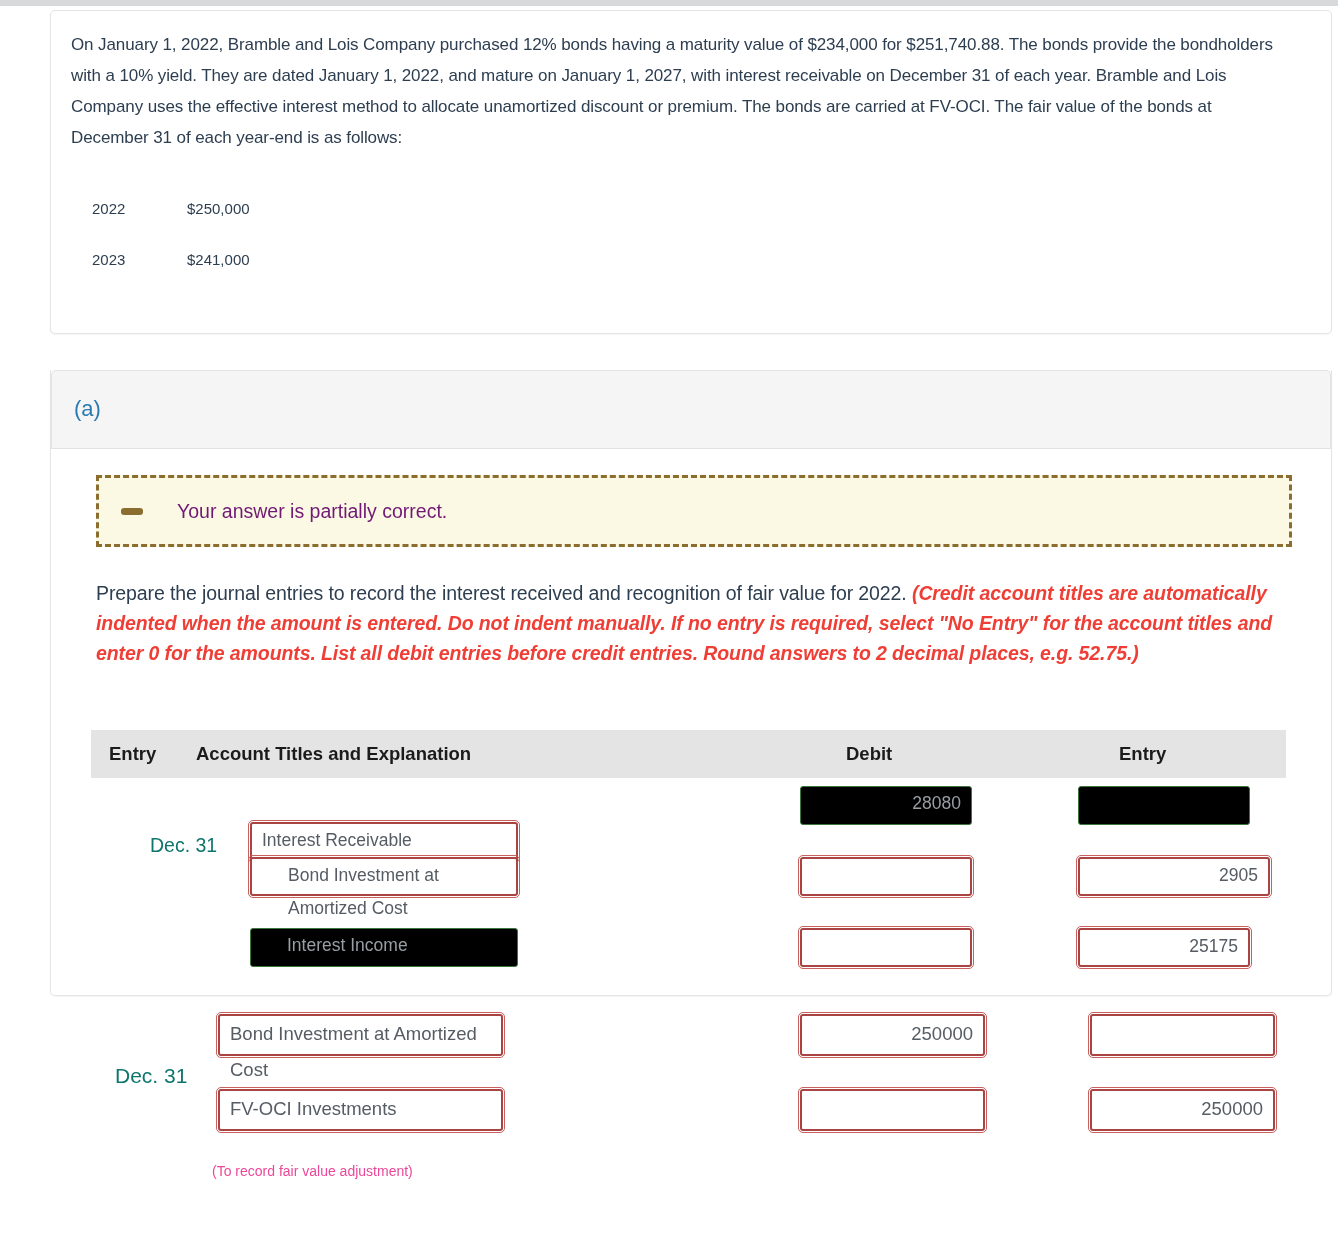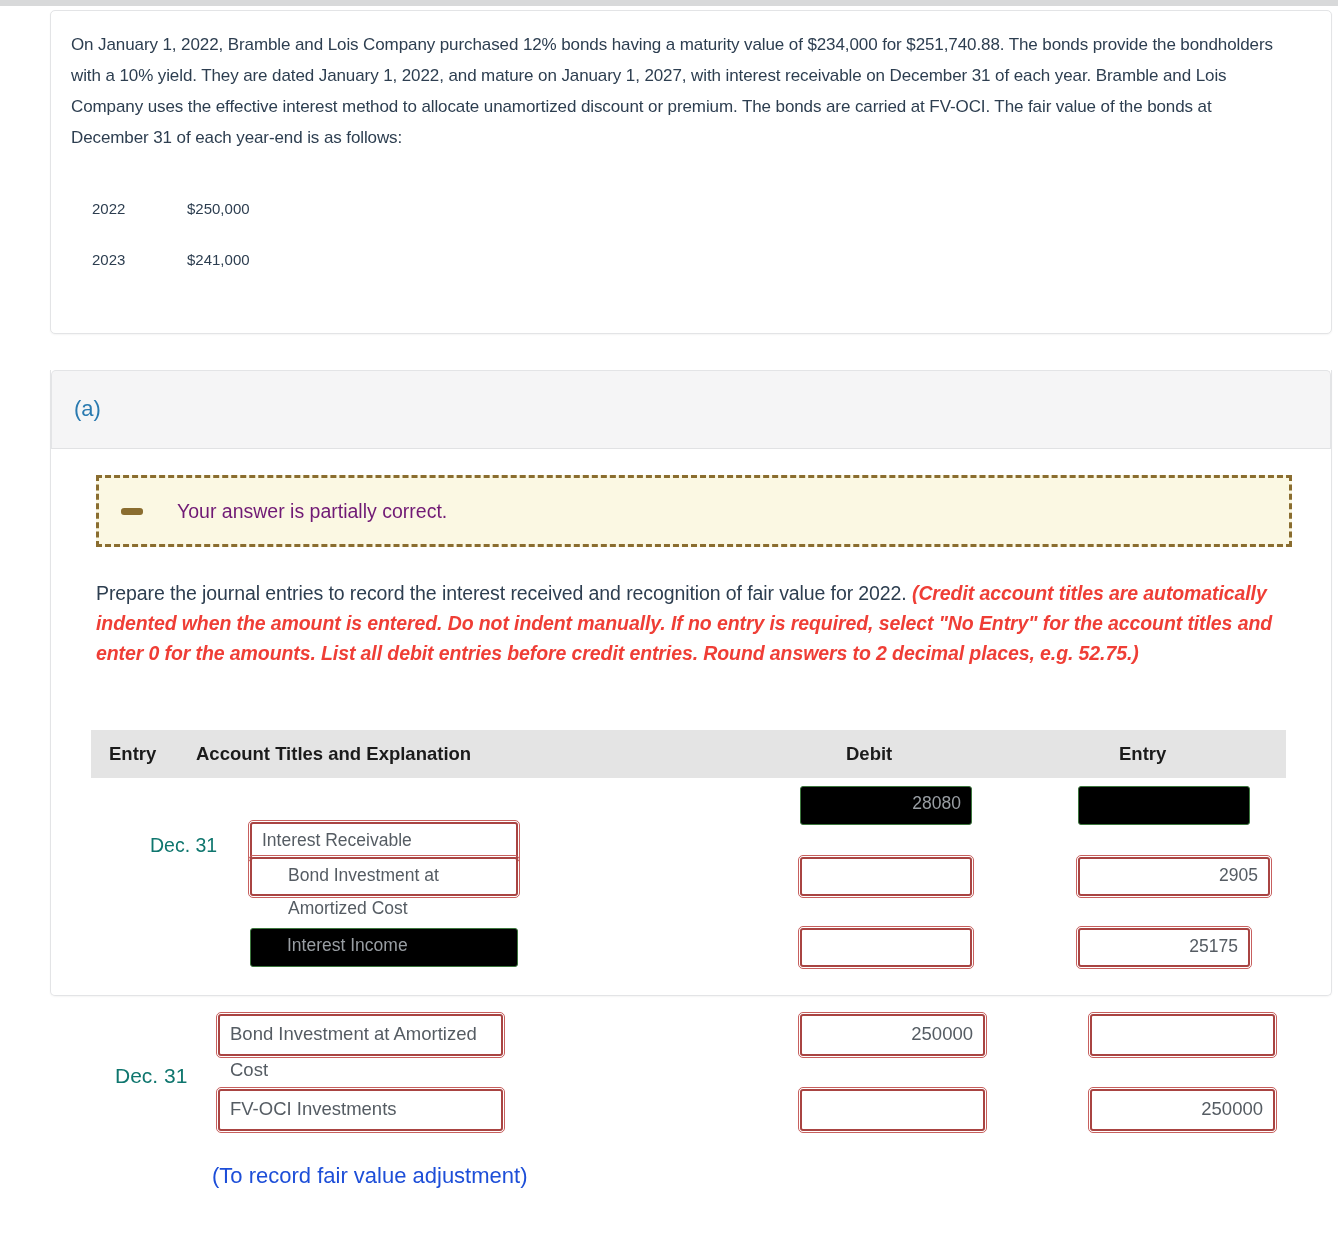--- a/index.html
+++ b/index.html
@@ -192,22 +192,22 @@
     background: #000000;
     color: #999ea3;
   }
   .fld.num { text-align: right; }
   .fld.acct { text-align: left; }
   .fld.acct.indent { padding-left: 36px; }
   .fld.acct.indent2 { }
 
   .memo {
     position: absolute;
-    font-size: 22px;
-    color: #1d4ed8;
+    font-size: 14px;
+    color: #ec4899;
   }
 </style>
 </head>
 <body>
 
 <div class="topbar"></div>
 
 <div class="page">
 
   <div class="card-problem">

